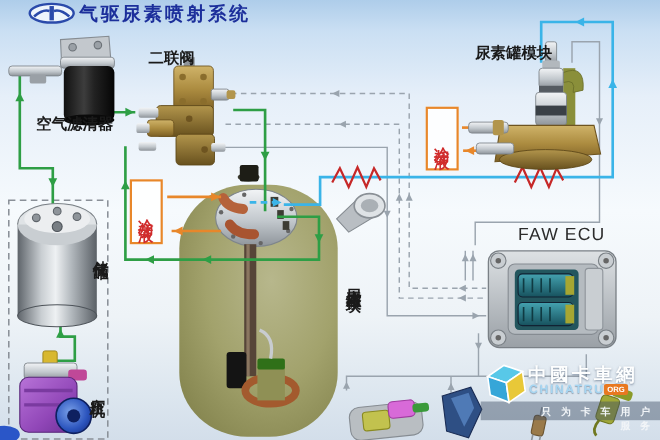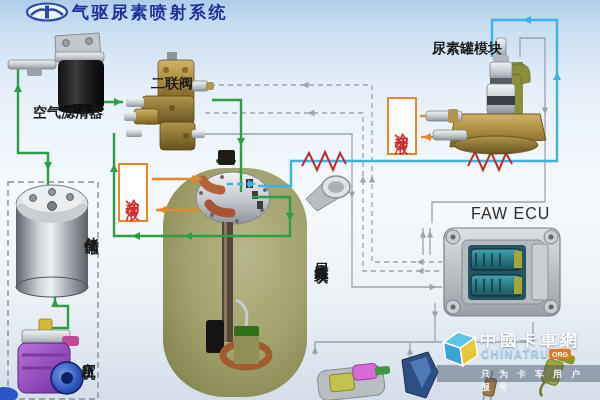--- a/index.html
+++ b/index.html
@@ -1,19 +1,20 @@
 <!DOCTYPE html>
 <html style="--air_line: #2e9e45; --heated_urea_line: #3ab4e8; --coolant_line: #e8872a; --heater_symbol: #c62828; --harness_line: #9aa4ae; --title_text: #1c2f9b; --coolant_text: #d02c2c; --coolant_box_border: #e8872a; --watermark_accent: #e87820;"><head>
 <meta charset="utf-8">
 <style>
   html,body{margin:0;padding:0;}
   .stage{
     position:relative;width:600px;height:400px;overflow:hidden;
     font-family:"Liberation Sans","DejaVu Sans",sans-serif;
     background:linear-gradient(180deg,#aecdea 0%,#cadff3 7%,#e6eff9 22%,#f6fafd 48%,#eef3f7 72%,#dce6ef 90%,#d3deea 100%);
+    text-align:right;
   }
   .stage svg{position:absolute;left:0;top:0;}
   .lbl{position:absolute;color:#1a1a1a;font-weight:600;white-space:nowrap;}
   .lbl.h{font-size:14px;}
   .lbl.v{font-size:14px;writing-mode:vertical-rl;letter-spacing:2px;}
   .title{position:absolute;left:72px;top:1px;font-size:17px;font-weight:bold;
          color:var(--title_text,#1c2f9b);letter-spacing:2.5px;}
   .coolbox{position:absolute;width:30px;box-sizing:border-box;
            border:2px solid var(--coolant_box_border,#e8872a);
            background:rgba(255,255,255,.88);
@@ -321,21 +322,21 @@
   <g transform="rotate(18 552 372)">
     <rect x="544" y="360" width="17" height="24" rx="4" fill="#a0a838" stroke="#707820"></rect>
     <rect x="552" y="350" width="18" height="9" rx="3" fill="#8a9a28"></rect>
     <path d="M548,384 q-4,10 2,14" stroke="#707820" stroke-width="2.5" fill="none"></path>
   </g>
 </svg>
 
 <div class="title">气驱尿素喷射系统</div>
 
 <div class="lbl h" style="left:33px;top:104px;">空气滤清器</div>
-<div class="lbl h" style="left:151px;top:44px;margin-top:31px;">二联阀</div>
+<div class="lbl h" style="left:135px;top:44px;">二联阀</div>
 <div class="lbl h" style="left:432px;top:40px;">尿素罐模块</div>
 <div class="lbl v" style="left:83px;top:226px;">储气罐</div>
 <div class="lbl v" style="left:80px;top:351px;">空压机</div>
 <div class="lbl v" style="left:313px;top:251px;">尿素罐模块</div>
 <div class="ecu-lbl">FAW ECU</div>
 
 <div class="coolbox" style="left:387px;top:97px;height:58px;">
   <span>冷却液</span>
 </div>
 <div class="coolbox" style="left:118px;top:163px;height:59px;">

